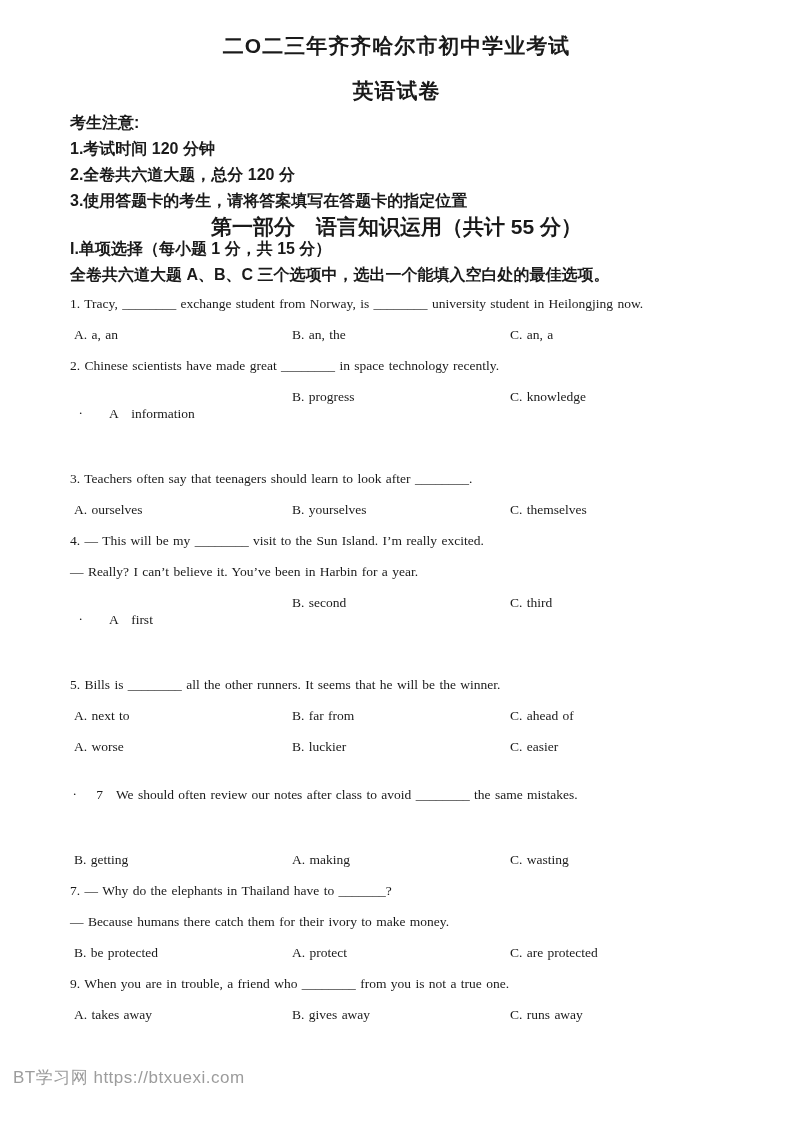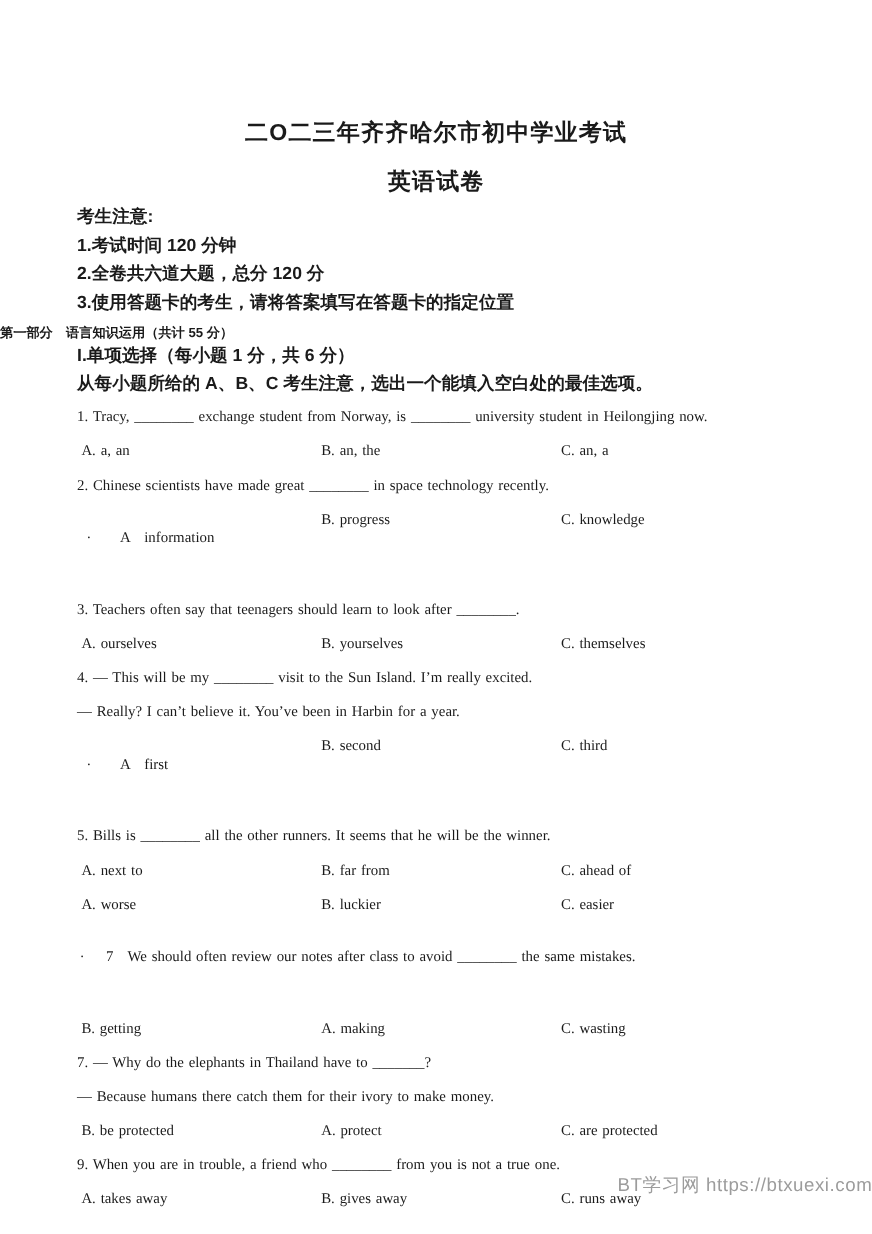--- a/index.html
+++ b/index.html
@@ -3,21 +3,21 @@
 <meta charset="utf-8">
 <style>
   html, body { margin: 0; padding: 0; background: #ffffff; }
   .page {
     position: relative;
     width: 793px;
     height: 1122px;
     background: #ffffff;
     color: #1a1a1a;
     overflow: hidden;
-    padding-top: 107px;
+    padding-top: 32px;
     box-sizing: border-box;
     font-family: "Liberation Serif", "DejaVu Serif", serif;
   }
   .title {
     text-align: center;
     font-family: "Liberation Sans", "DejaVu Sans", sans-serif;
     font-weight: bold;
     font-size: 21px;
     line-height: 27px;
     letter-spacing: 1px;
@@ -26,23 +26,24 @@
   .notice {
     margin-top: 6px;
     padding-left: 70px;
     font-family: "Liberation Sans", "DejaVu Sans", sans-serif;
     font-weight: bold;
     font-size: 16px;
   }
   .notice div { line-height: 26px; }
   .part-heading {
     margin-top: 2px;
+    text-align: center;
     font-family: "Liberation Sans", "DejaVu Sans", sans-serif;
     font-weight: bold;
-    font-size: 12px;
+    font-size: 21px;
     line-height: 22px;
   }
   .sub-heading, .instructions {
     padding-left: 70px;
     font-family: "Liberation Sans", "DejaVu Sans", sans-serif;
     font-weight: bold;
     font-size: 16px;
     line-height: 22px;
   }
   .sub-heading { margin-top: 0px; }
@@ -73,24 +74,24 @@
   .stray-dot {
     position: absolute;
     left: 5px;
     top: 15px;
     font-size: 13.5px;
     line-height: 13px;
   }
   .stray-dot-q { left: 3px; }
   .footer {
     position: absolute;
-    left: 0;
+    left: 13px;
     right: 0;
     top: 1066px;
-    text-align: right;
+    text-align: left;
     font-family: "Liberation Sans", "DejaVu Sans", sans-serif;
     font-size: 17px;
     color: #9c9c9c;
     letter-spacing: 0.5px;
   }
 </style>
 </head>
 <body>
 
 <div class="page">
@@ -99,22 +100,22 @@
   <div class="title title2">英语试卷</div>
 
   <div class="notice">
     <div>考生注意:</div>
     <div>1.考试时间 120 分钟</div>
     <div>2.全卷共六道大题，总分 120 分</div>
     <div>3.使用答题卡的考生，请将答案填写在答题卡的指定位置</div>
   </div>
 
   <div class="part-heading">第一部分　语言知识运用（共计 55 分）</div>
-  <div class="sub-heading">I.单项选择（每小题 1 分，共 6 分）</div>
-  <div class="instructions">从每小题所给的 A、B、C 考生注意，选出一个能填入空白处的最佳选项。</div>
+  <div class="sub-heading">I.单项选择（每小题 1 分，共 15 分）</div>
+  <div class="instructions">全卷共六道大题 A、B、C 三个选项中，选出一个能填入空白处的最佳选项。</div>
 
   <div class="questions">
 
     <div class="qline">1. Tracy, ________ exchange student from Norway, is ________ university student in Heilongjing now.</div>
     <div class="opts">
       <span class="opt">A. a, an</span>
       <span class="opt">B. an, the</span>
       <span class="opt">C. an, a</span>
     </div>
 

